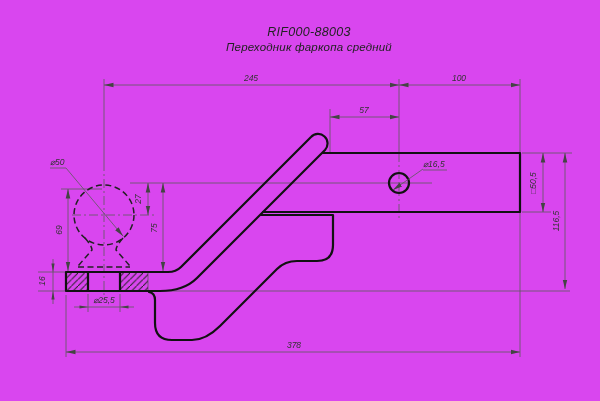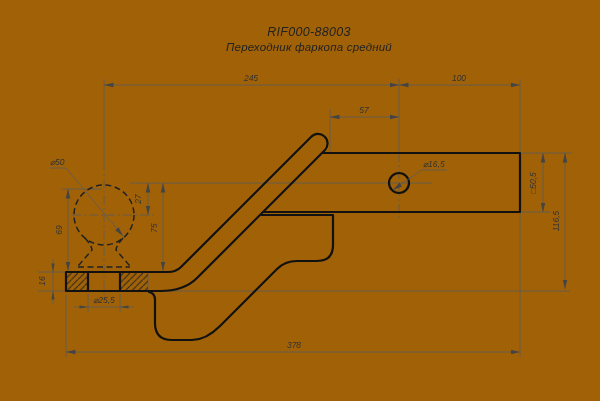--- a/index.html
+++ b/index.html
@@ -1,16 +1,16 @@
 <!DOCTYPE html>
 <html><head>
 <meta charset="utf-8">
 <style>
   html,body{margin:0;padding:0;background:#fff;}
-  .stage{position:relative;width:600px;height:401px;background:#a16207;overflow:hidden;
+  .stage{position:relative;width:600px;height:401px;background:#d946ef;overflow:hidden;
          font-family:"Liberation Sans",sans-serif;}
   svg{display:block}
   .outline{stroke:#111;stroke-width:2.2;fill:none;stroke-linejoin:round;stroke-linecap:round;}
   .thin{stroke:#5a5a5a;stroke-width:0.8;fill:none;}
   .cl{stroke:#5a5a5a;stroke-width:0.8;fill:none;stroke-dasharray:9 3 2 3;}
   .phantom{stroke:#222;stroke-width:1.5;fill:none;stroke-dasharray:6 3.5;stroke-linejoin:round;}
   .dimtxt{font-family:"Liberation Sans",sans-serif;font-style:italic;font-size:8.5px;fill:#333;}
   .titletxt1{font-family:"Liberation Sans",sans-serif;font-style:italic;font-size:12.5px;fill:#222;letter-spacing:.3px;}
   .titletxt2{font-family:"Liberation Sans",sans-serif;font-style:italic;font-size:11.5px;fill:#222;letter-spacing:.2px;}
   .arrowpoly{fill:#444;stroke:none;}

